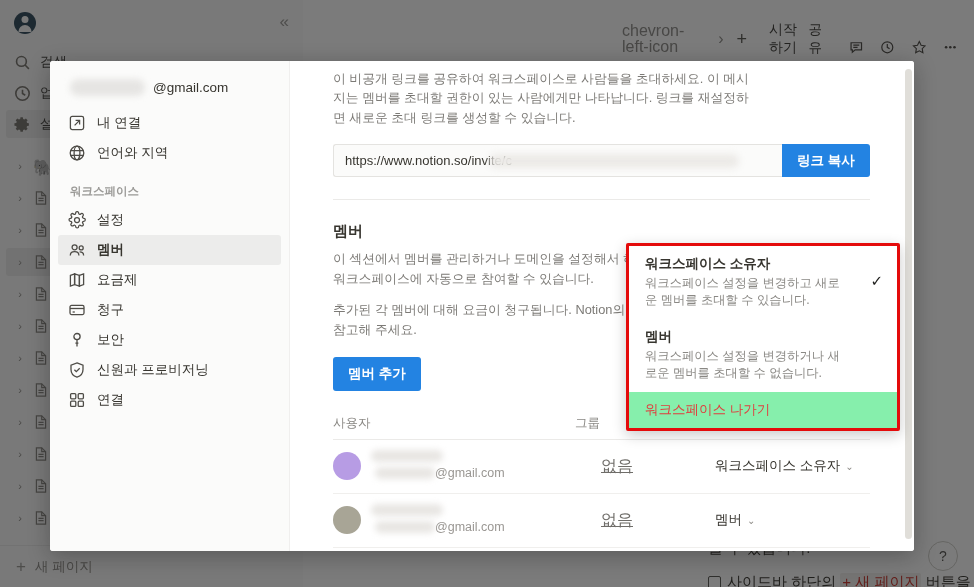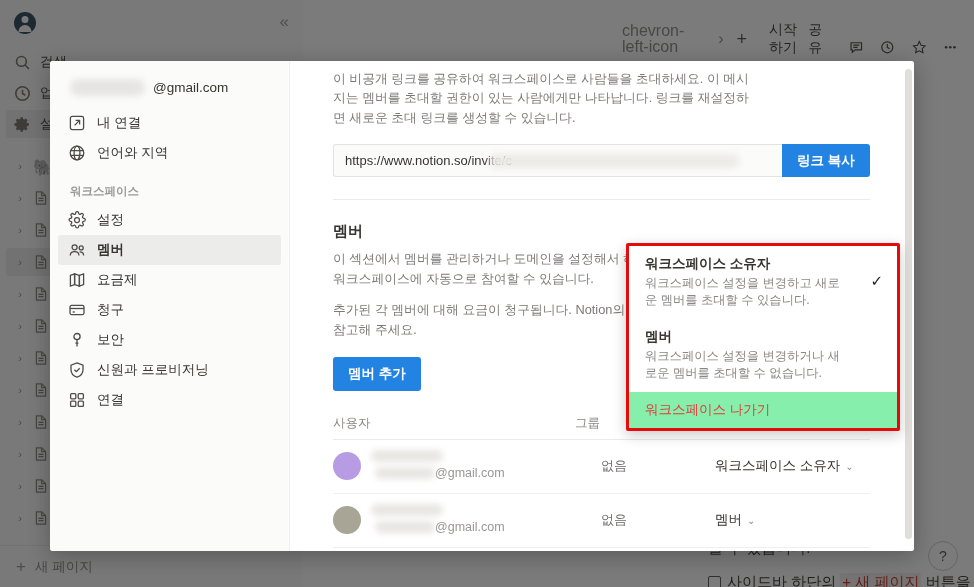--- a/index.html
+++ b/index.html
@@ -232,21 +232,21 @@
     background: #e8e6e3; border-radius: 6px; filter: blur(3px);
   }
   .u-mail-blur {
     position: absolute; left: 4px; top: 18px; width: 60px; height: 12px;
     background: #e8e6e3; border-radius: 6px; filter: blur(3px);
   }
   .u-mail {
     position: absolute; left: 64px; top: 17px;
     font-size: 12.5px; color: #9a9793;
   }
-  .g-cell { width: 125px; font-size: 13px; color: #6f6d69; }
+  .g-cell { width: 125px; font-size: 16px; color: #6f6d69; text-decoration: underline; }
   .r-cell {
     width: 170px; font-size: 13.5px; color: #37352f;
     display: flex; align-items: center; gap: 5px;
   }
   .r-chev { font-size: 10px; color: #8d8b87; }
 
   .m-scrollbar {
     position: absolute; right: 2px; top: 8px;
     width: 7px; height: 470px; border-radius: 4px; background: #e0ded9;
   }

